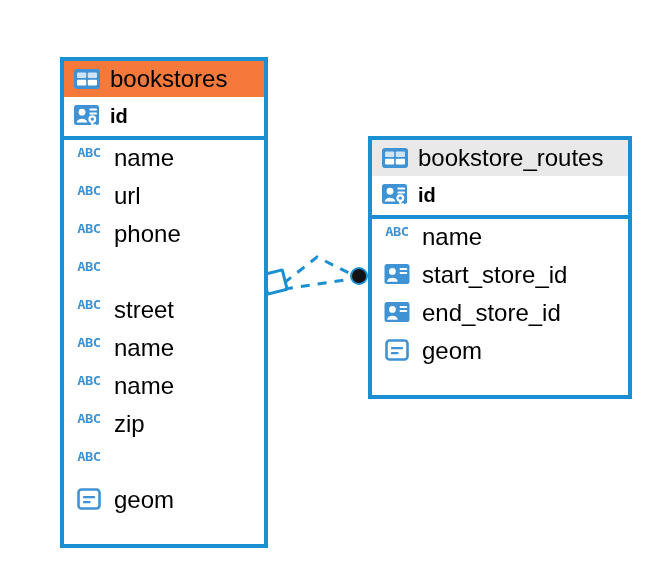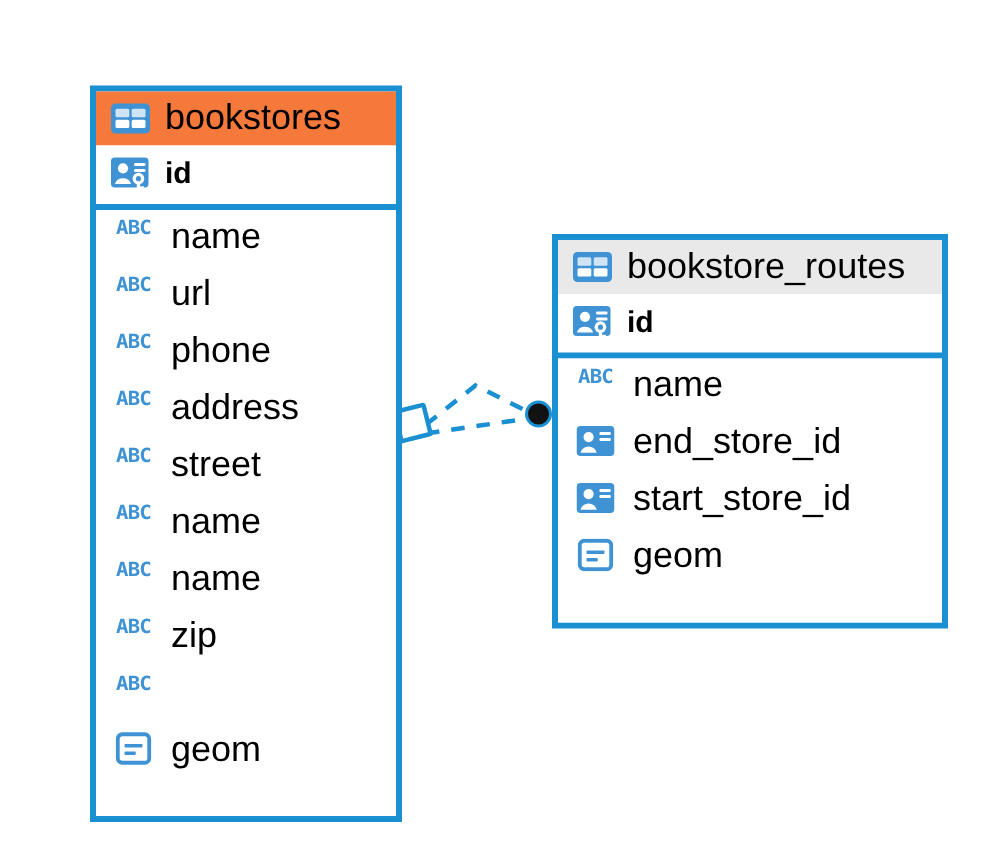--- a/index.html
+++ b/index.html
@@ -189,21 +189,20 @@
         <span class="field-label">url</span>
       </div>
 
       <div class="field-row">
         <span class="abc-icon">ABC</span>
         <span class="field-label">phone</span>
       </div>
 
       <div class="field-row">
         <span class="abc-icon">ABC</span>
-        <span class="field-label">address</span>
       </div>
 
       <div class="field-row">
         <span class="abc-icon">ABC</span>
         <span class="field-label">street</span>
       </div>
 
       <div class="field-row">
         <span class="abc-icon">ABC</span>
         <span class="field-label">name</span>
@@ -230,21 +229,21 @@
             <rect x="6" y="8" width="12" height="2.3" rx="0.6" fill="#3f93d4"></rect>
             <rect x="6" y="13" width="7.5" height="2.3" rx="0.6" fill="#3f93d4"></rect>
           </svg>
         </span>
         <span class="field-label">geom</span>
       </div>
 
     </div>
   </div>
 
-  <div class="entity" id="entity-bookstore-routes" style="left:368px; top:136px; width:264px; height:263px;margin-top:20px;">
+  <div class="entity" id="entity-bookstore-routes" style="left:368px; top:136px; width:264px; height:263px;">
 
     <div class="entity-header neutral">
       <span class="icon">
         <svg width="28" height="24" viewBox="0 0 28 24">
           <rect x="1" y="2" width="26" height="20" rx="3" fill="#3f93d4"></rect>
           <rect x="4" y="5.5" width="9.2" height="5.6" rx="1" fill="#cfe4f5"></rect>
           <rect x="14.8" y="5.5" width="9.2" height="5.6" rx="1" fill="#cfe4f5"></rect>
           <rect x="4" y="12.8" width="9.2" height="5.6" rx="1" fill="#ffffff"></rect>
           <rect x="14.8" y="12.8" width="9.2" height="5.6" rx="1" fill="#ffffff"></rect>
         </svg>
@@ -279,34 +278,34 @@
       <div class="field-row">
         <span class="icon" style="width:32px; display:flex; justify-content:center;">
           <svg width="26" height="22" viewBox="0 0 26 22">
             <rect x="0.5" y="1" width="25" height="20" rx="2.5" fill="#3f93d4"></rect>
             <circle cx="8.4" cy="8.4" r="3.4" fill="#ffffff"></circle>
             <path d="M 3 18.8 a 5.5 5 0 0 1 10.8 0 z" fill="#ffffff"></path>
             <rect x="15.6" y="5" width="7.6" height="2" rx="0.8" fill="#ffffff"></rect>
             <rect x="15.6" y="9" width="7.6" height="2" rx="0.8" fill="#ffffff"></rect>
           </svg>
         </span>
-        <span class="field-label">end_store_id</span>
+        <span class="field-label">start_store_id</span>
       </div>
 
       <div class="field-row">
         <span class="icon" style="width:32px; display:flex; justify-content:center;">
           <svg width="26" height="22" viewBox="0 0 26 22">
             <rect x="0.5" y="1" width="25" height="20" rx="2.5" fill="#3f93d4"></rect>
             <circle cx="8.4" cy="8.4" r="3.4" fill="#ffffff"></circle>
             <path d="M 3 18.8 a 5.5 5 0 0 1 10.8 0 z" fill="#ffffff"></path>
             <rect x="15.6" y="5" width="7.6" height="2" rx="0.8" fill="#ffffff"></rect>
             <rect x="15.6" y="9" width="7.6" height="2" rx="0.8" fill="#ffffff"></rect>
           </svg>
         </span>
-        <span class="field-label">start_store_id</span>
+        <span class="field-label">end_store_id</span>
       </div>
 
       <div class="field-row">
         <span class="icon" style="width:32px; display:flex; justify-content:center;">
           <svg width="24" height="22" viewBox="0 0 24 22">
             <rect x="1.5" y="1.5" width="21" height="19" rx="3" fill="#ffffff" stroke="#3f93d4" stroke-width="2.6"></rect>
             <rect x="6" y="8" width="12" height="2.3" rx="0.6" fill="#3f93d4"></rect>
             <rect x="6" y="13" width="7.5" height="2.3" rx="0.6" fill="#3f93d4"></rect>
           </svg>
         </span>

